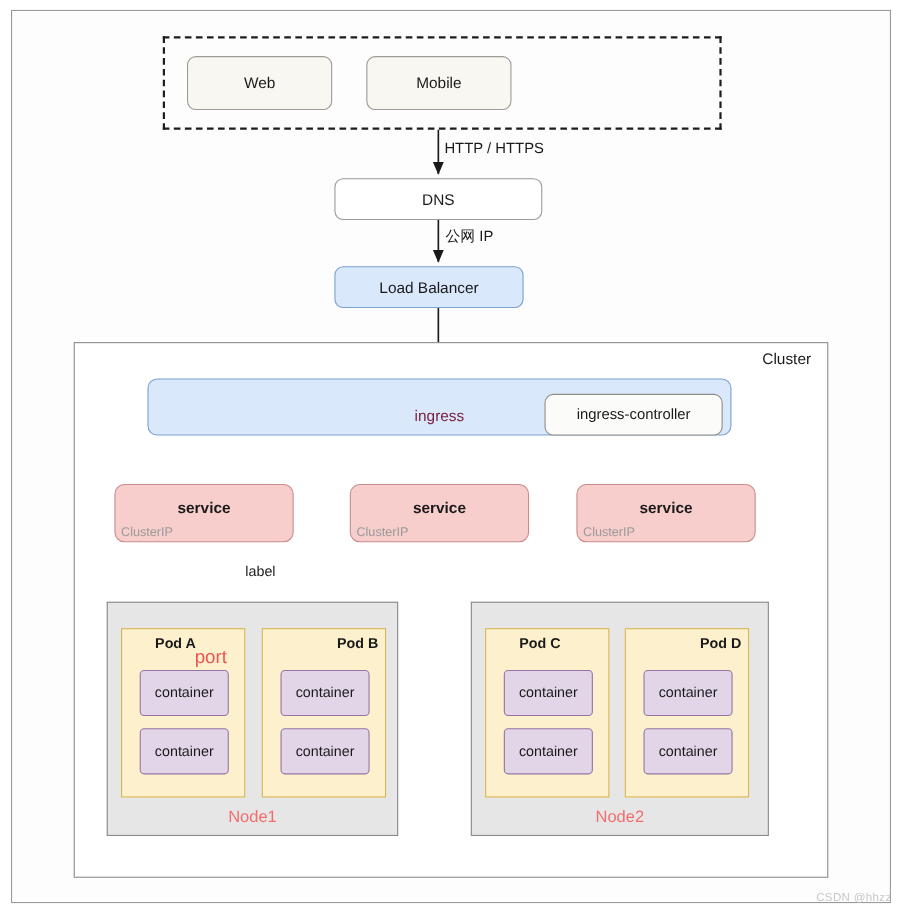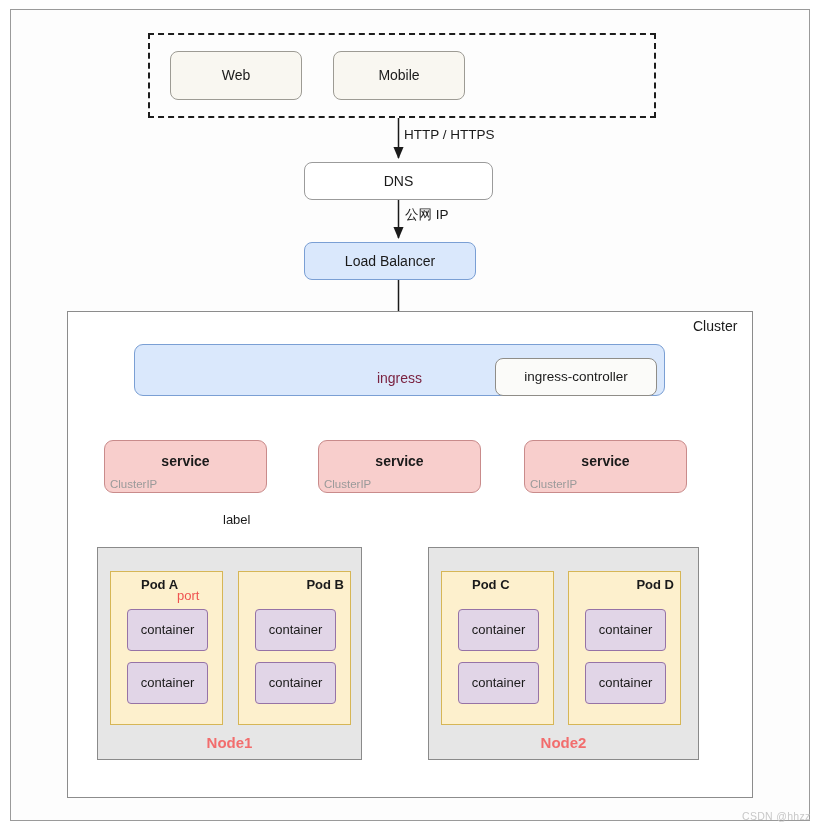--- a/index.html
+++ b/index.html
@@ -146,21 +146,21 @@
     border: 1.4px solid #8a8a8a;
   }
   .node-1 { left: 97px; width: 265px; }
   .node-2 { left: 428px; width: 271px; }
   .node-caption {
     position: absolute;
     left: 0; right: 0;
     bottom: 8px;
     text-align: center;
     font-size: 15px;
-    font-weight: bold;
+    font-weight: normal;
     color: #f26d6d;
   }
 
   .pod-box {
     position: absolute;
     top: 571px;
     width: 111px; height: 152px;
     background: #fdf0cd;
     border: 1.4px solid #d6b656;
   }
@@ -196,21 +196,21 @@
   .edge-text {
     position: absolute;
     font-size: 13.5px;
     color: #1a1a1a;
     white-space: nowrap;
   }
   .edge-http { left: 404px; top: 127px; }
   .edge-pubip { left: 405px; top: 206px; }
   .port-text {
     left: 177px; top: 588px;
-    font-size: 13px;
+    font-size: 17px;
     color: #ef5350;
   }
 
   
   .edges {
     position: absolute;
     left: 0; top: 0;
     width: 820px; height: 831px;
     pointer-events: none;
   }

